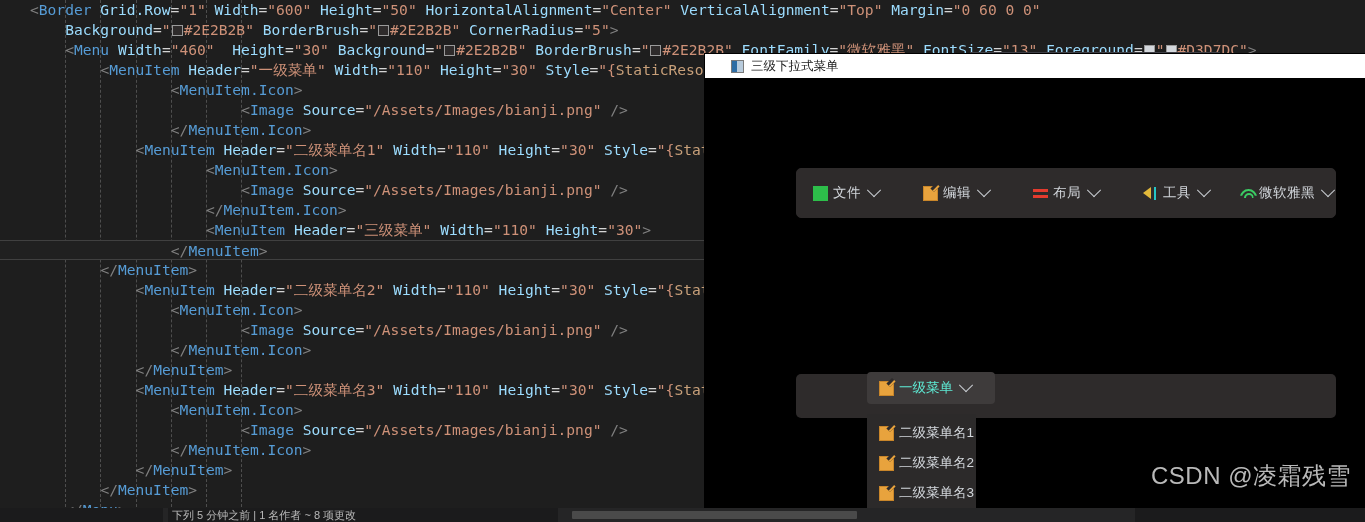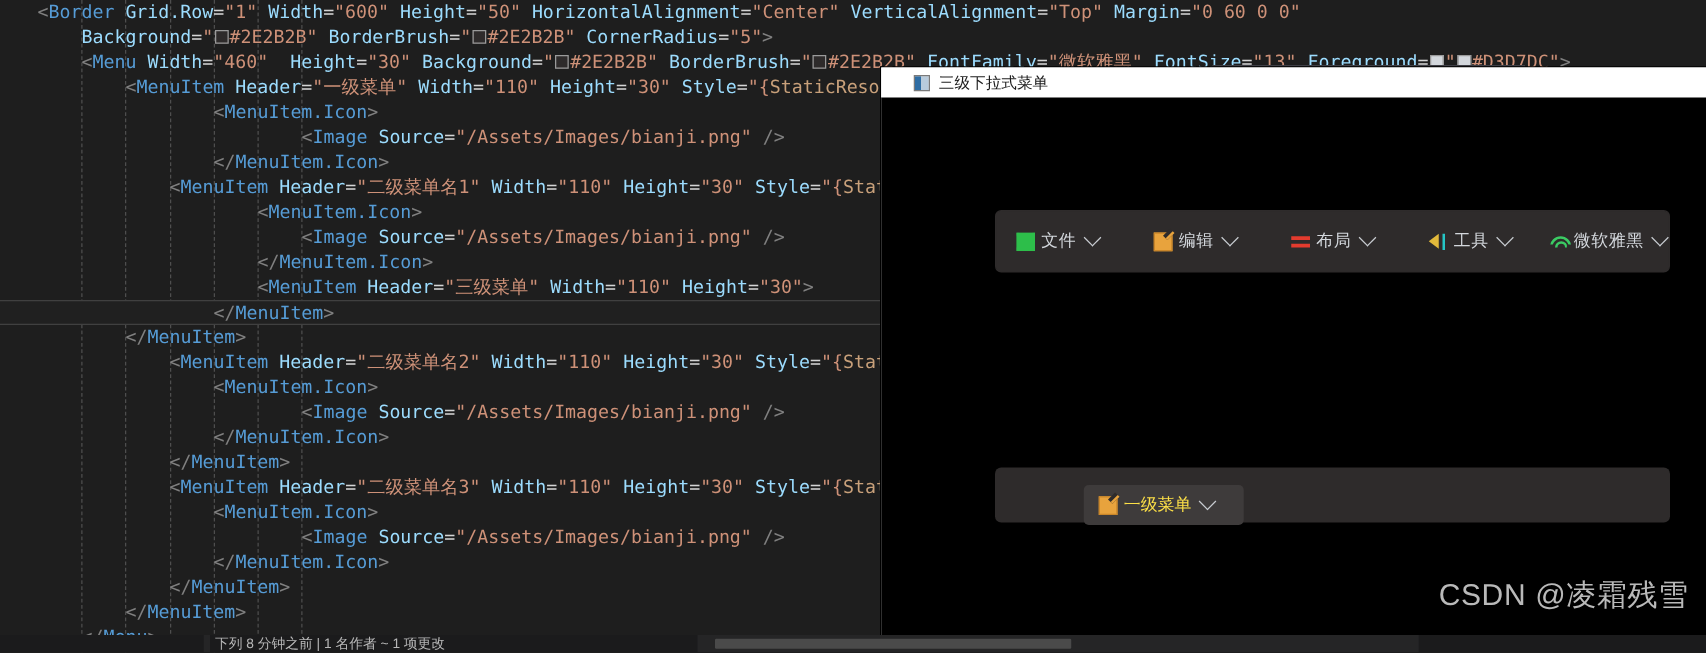--- a/index.html
+++ b/index.html
@@ -141,25 +141,25 @@
   .ic-wifi:after{content:"";position:absolute;left:4.5px;top:7px;
     width:6px;height:6px;border:2px solid #3BCB63;border-radius:50%;
     clip-path:polygon(0 0,100% 0,100% 55%,0 55%);}
 
   
   #dd-anchor{
     position:absolute;left:91px;top:296px;width:540px;height:44px;
     background:#2E2B2B;border-radius:5px;
   }
   #dd-root{
-    position:absolute;left:162px;top:310px;width:128px;height:32px;
+    position:absolute;left:162px;top:294px;width:128px;height:32px;
     background:#3E3B3B;border-radius:4px;
     display:flex;align-items:center;gap:5px;padding-left:12px;
     box-sizing:border-box;
-    color:#fde047;font-size:13.5px;font-family:"Liberation Sans",sans-serif;
+    color:#5eead4;font-size:13.5px;font-family:"Liberation Sans",sans-serif;
   }
   #dd-list{
     position:absolute;left:162px;top:336px;width:109px;
     background:#2C2A2A;padding:4px 0 8px 0;
   }
   .dd-item{
     height:30px;display:flex;align-items:center;gap:5px;padding-left:12px;
     box-sizing:border-box;
     color:#D3D7DC;font-size:13.5px;font-family:"Liberation Sans",sans-serif;
     white-space:nowrap;
@@ -353,24 +353,38 @@
     </div>
 
     <div id="dd-anchor"></div>
 
     <div id="dd-root">
       <span class="icn ic-edit"></span>
       <span class="lbl">一级菜单</span>
       <span class="chev"></span>
     </div>
 
+    <div id="dd-list">
+        <div class="dd-item">
+          <span class="icn ic-edit"></span>
+          <span>二级菜单名1</span>
+        </div>
+        <div class="dd-item">
+          <span class="icn ic-edit"></span>
+          <span>二级菜单名2</span>
+        </div>
+        <div class="dd-item">
+          <span class="icn ic-edit"></span>
+          <span>二级菜单名3</span>
+        </div>
+      </div>
   </div>
 </div>
 
 <div id="watermark">CSDN @凌霜残雪</div>
 
 <div id="vsbottom">
   <div class="dark" style="left:0;width:163px;"></div>
   <div class="dark" style="left:168px;width:390px;"></div>
-  <div class="seg" style="left:172px;">下列 8 分钟之前 | 1  名作者 ~ 1 项更改</div>
+  <div class="seg" style="left:172px;">下列 5 分钟之前 | 1  名作者 ~ 8 项更改</div>
   <div class="scroll" style="left:572px;width:285px;"></div>
   <div class="dark" style="left:1135px;width:230px;"></div>
 </div>
 
 </body></html>

